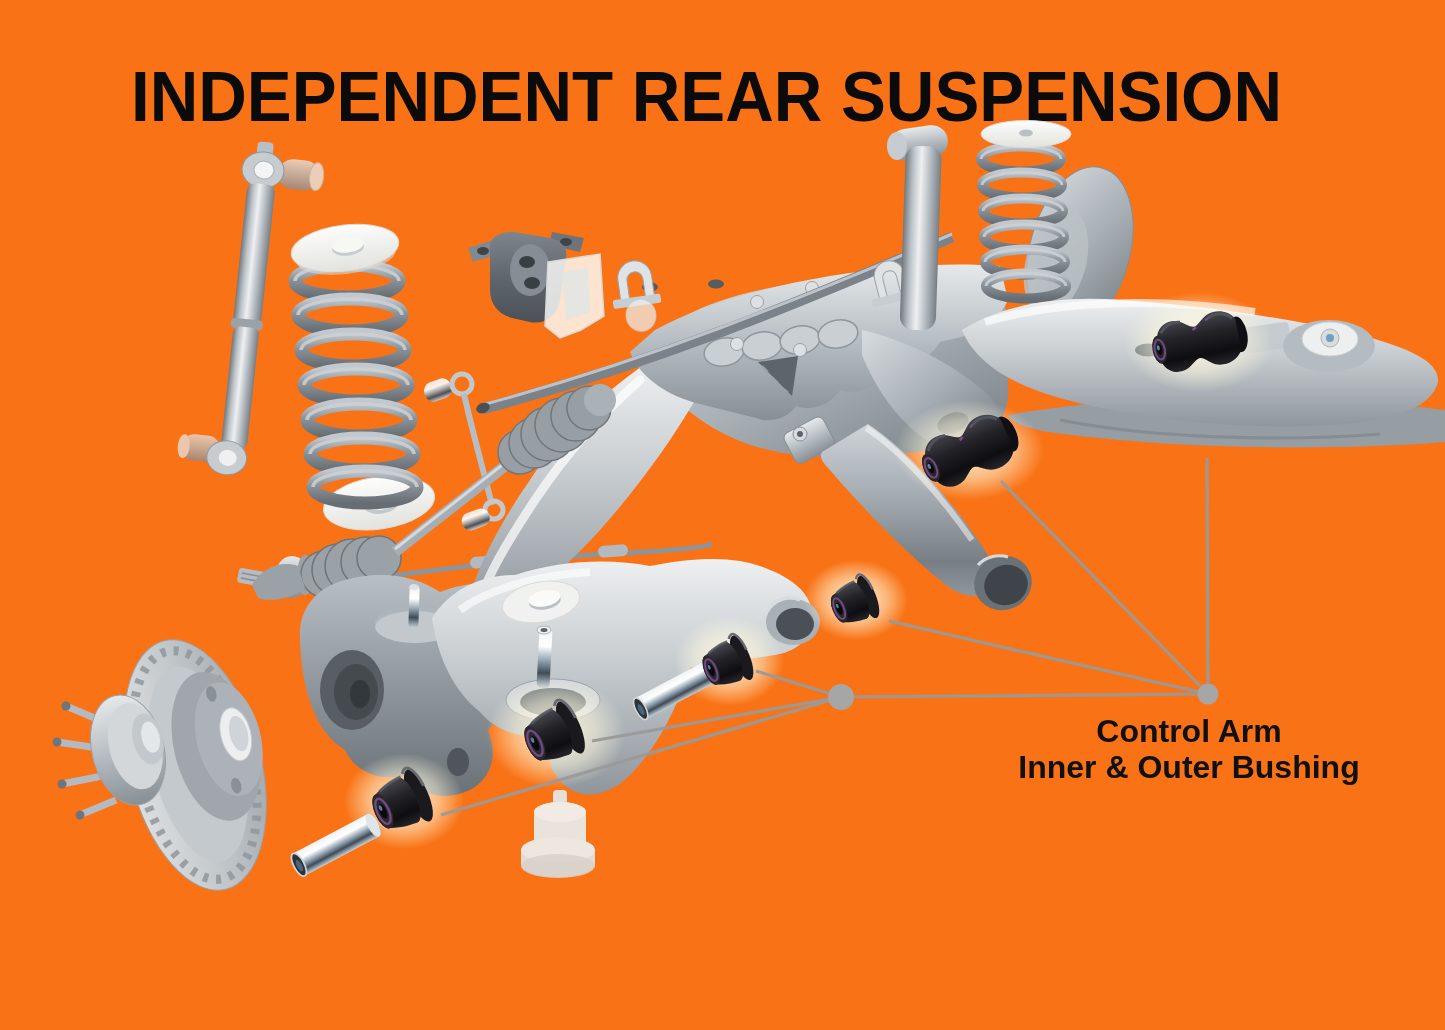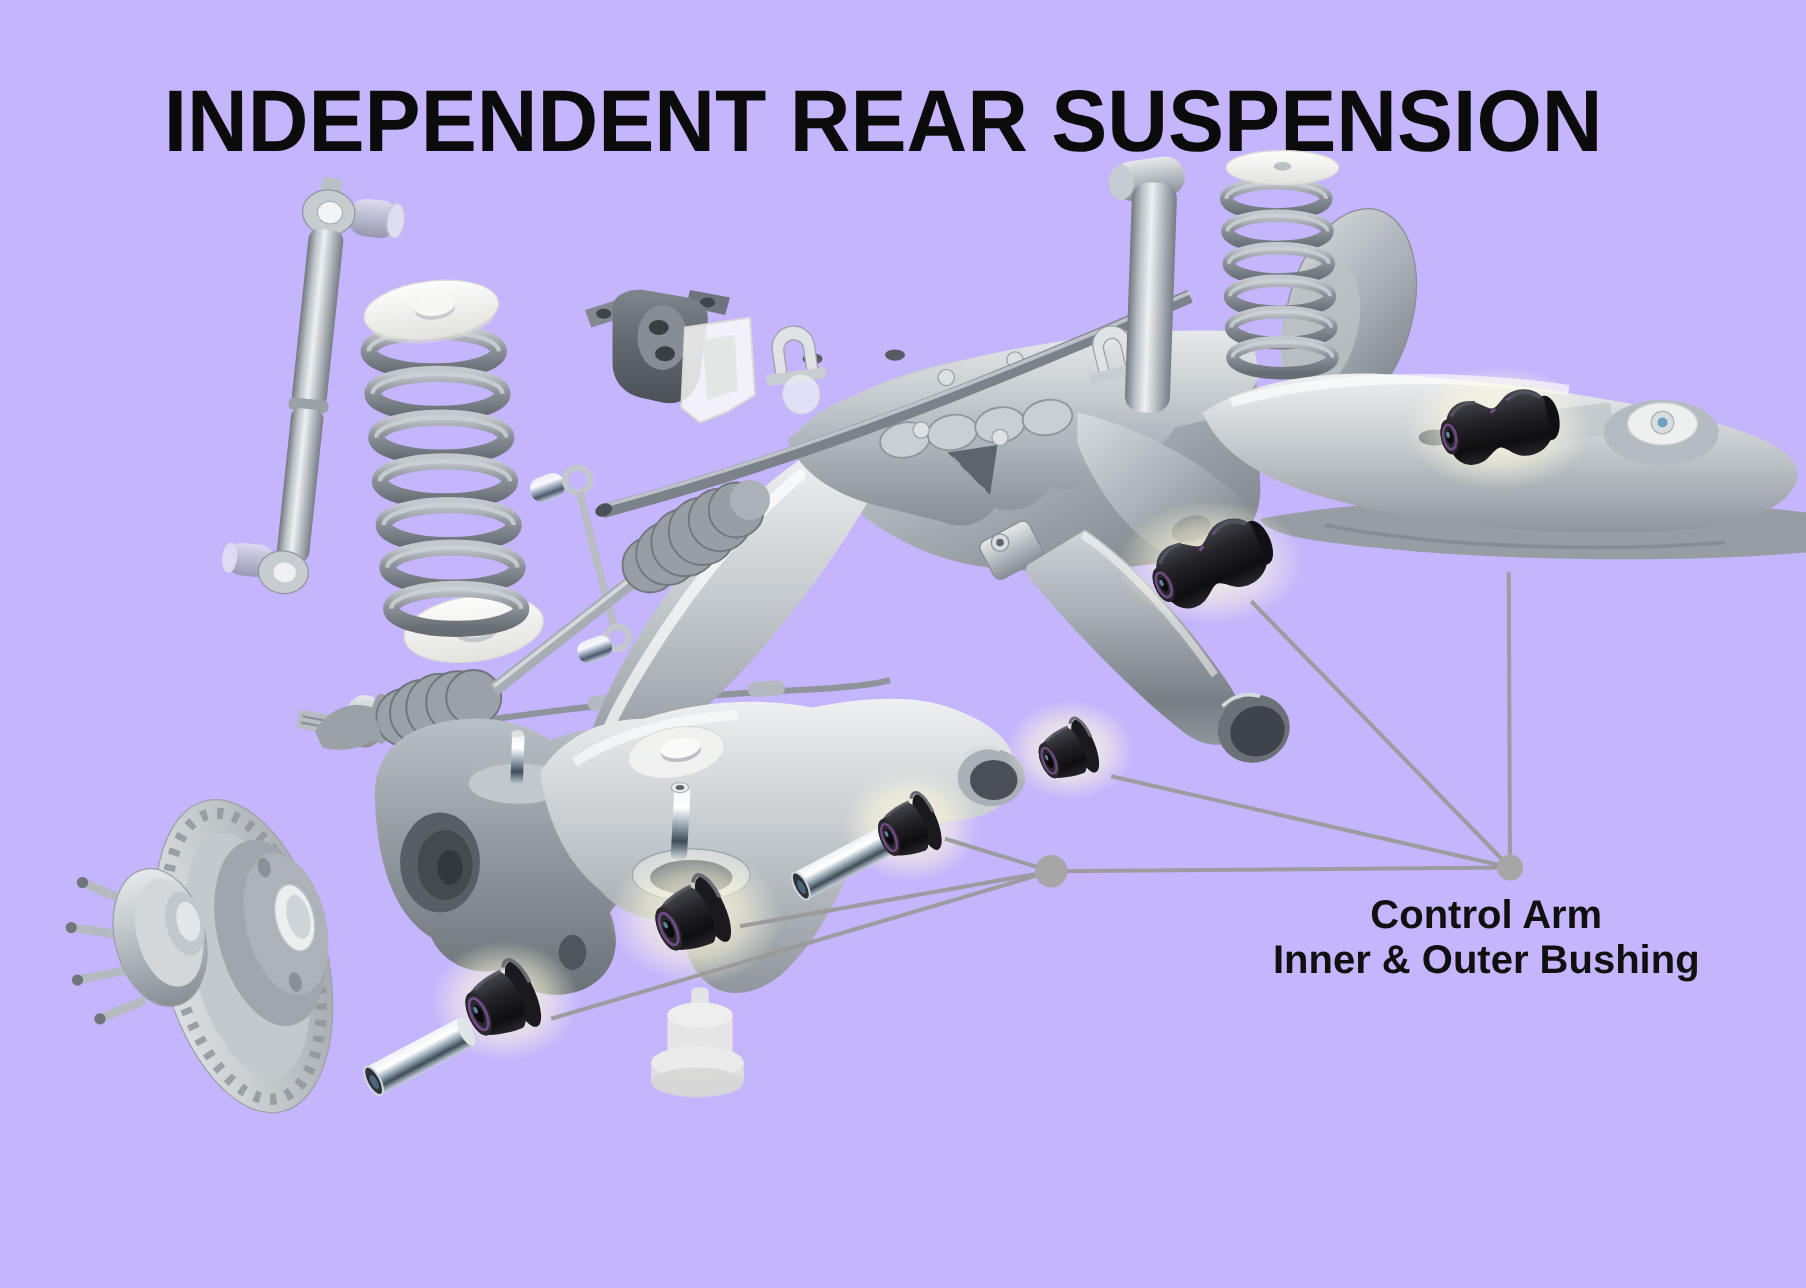--- a/index.html
+++ b/index.html
@@ -1,17 +1,17 @@
 <!DOCTYPE html>
 <html><head>
 <meta charset="utf-8">
 <style>
   html,body{margin:0;padding:0;background:#ffffff;}
   body{width:1445px;height:1030px;overflow:hidden;font-family:"Liberation Sans",sans-serif;}
-  .stage{position:relative;width:1445px;height:1030px;background:#c4b5fd;}
+  .stage{position:relative;width:1445px;height:1030px;background:#f97316;}
   svg{position:absolute;inset:0;display:block;}
   .title-text{font-family:"Liberation Sans",sans-serif;font-weight:bold;fill:#0b0b0b;}
   .label-text{font-family:"Liberation Sans",sans-serif;font-weight:bold;fill:#101010;}
 </style>
 </head>
 <body>
 
 <div class="stage">
 <svg viewBox="0 0 1445 1030" width="1445" height="1030">
   <defs>

